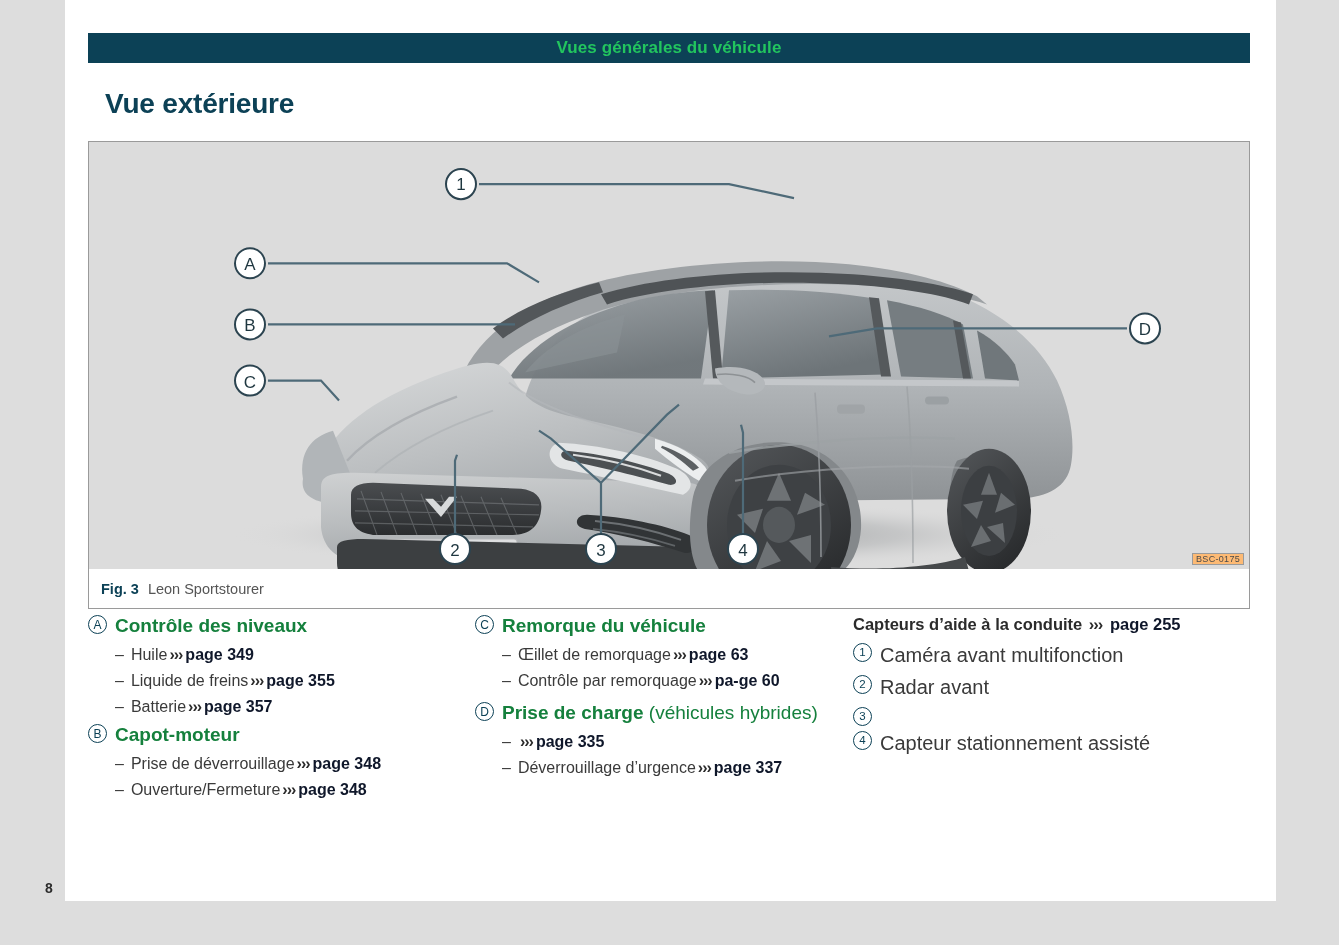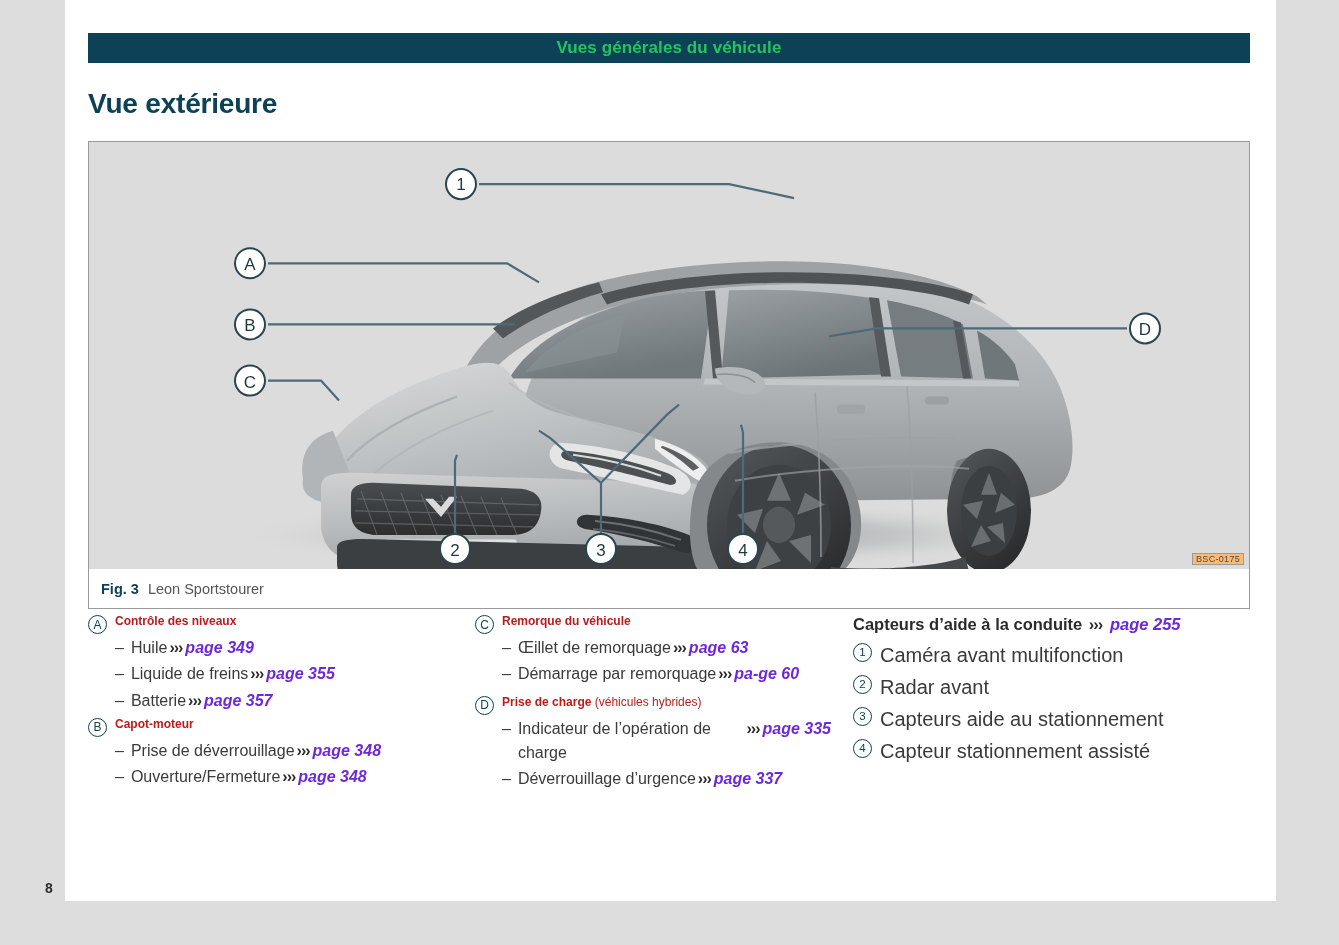--- a/index.html
+++ b/index.html
@@ -35,21 +35,21 @@
     display: flex;
     align-items: center;
     justify-content: center;
     font-size: 17px;
     font-weight: bold;
     letter-spacing: 0.1px;
   }
   
   .chapter-title {
     position: absolute;
-    left: 88px;
+    left: 105px;
     top: 88px;
     font-size: 28px;
     font-weight: bold;
     color: #0c4156;
     letter-spacing: -0.2px;
   }
   
   .figure-box {
     position: absolute;
     left: 88px;
@@ -126,41 +126,40 @@
     font-weight: normal;
     display: flex;
     align-items: center;
     justify-content: center;
     margin-right: 8px;
     margin-top: 3px;
     box-sizing: border-box;
   }
   .marker.num { font-size: 11.5px; }
   .head-text {
-    font-size: 12px;
-    font-weight: bold;
-    color: #b91c1c;
+    font-size: 19px;
+    font-weight: bold;
+    color: #15803d;
     line-height: 1.5;
   }
   .head-text .normal { font-weight: normal; margin-top: 13px; }
   .sub {
     display: flex;
     align-items: flex-start;
     font-size: 16px;
     color: #3a3a3a;
     line-height: 1.52;
     margin-left: 27px;
     margin-bottom: 2px;
   }
   .dash { flex: 0 0 auto; margin-right: 7px; color: #3a3a3a; }
   .ref {
     font-weight: bold;
-    color: #6d28d9;
+    color: #0f172a;
     white-space: nowrap;
-    font-style: italic;
   }
   .chev {
     font-weight: bold;
     color: #2b2b2b;
     letter-spacing: -1px;
     margin: 0 3px 0 2px;
   }
   .plain-head {
     font-size: 16.5px;
     font-weight: bold;
@@ -468,37 +467,36 @@
           <span class="head-text">Remorque du véhicule</span>
         </div>
         <div class="sub">
           <span class="dash">–</span>
           <span>Œillet de remorquage</span>
           <span class="chev">›››</span>
           <span class="ref">page 63</span>
         </div>
         <div class="sub">
           <span class="dash">–</span>
-          <span>Démarrage par remorquage</span>
+          <span>Contrôle par remorquage</span>
           <span class="chev">›››</span>
           <span class="ref">pa-ge 60</span>
         </div>
       </div>
 
       <div class="entry" style="margin-top:6px;">
         <div class="entry-head">
           <span class="marker">D</span>
           <span class="head-text">
             <span>Prise de charge</span>
             <span class="normal">(véhicules hybrides)</span>
           </span>
         </div>
         <div class="sub">
           <span class="dash">–</span>
-          <span>Indicateur de l’opération de charge</span>
           <span class="chev">›››</span>
           <span class="ref">page 335</span>
         </div>
         <div class="sub">
           <span class="dash">–</span>
           <span>Déverrouillage d’urgence</span>
           <span class="chev">›››</span>
           <span class="ref">page 337</span>
         </div>
       </div>
@@ -514,21 +512,20 @@
       <div class="numrow">
         <span class="marker num">1</span>
         <span class="label">Caméra avant multifonction</span>
       </div>
       <div class="numrow">
         <span class="marker num">2</span>
         <span class="label">Radar avant</span>
       </div>
       <div class="numrow">
         <span class="marker num">3</span>
-        <span class="label">Capteurs aide au stationnement</span>
       </div>
       <div class="numrow">
         <span class="marker num">4</span>
         <span class="label">Capteur stationnement assisté</span>
       </div>
     </div>
   </div>
 
   <div class="page-number">8</div>
 </div>

